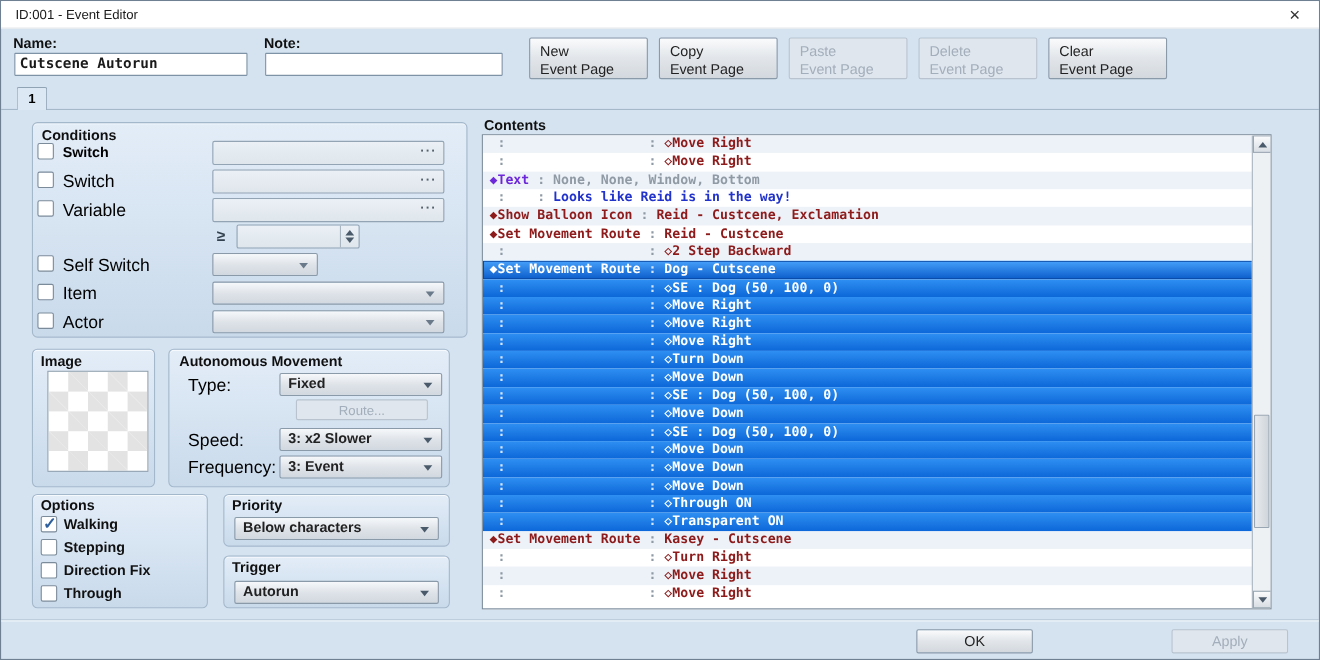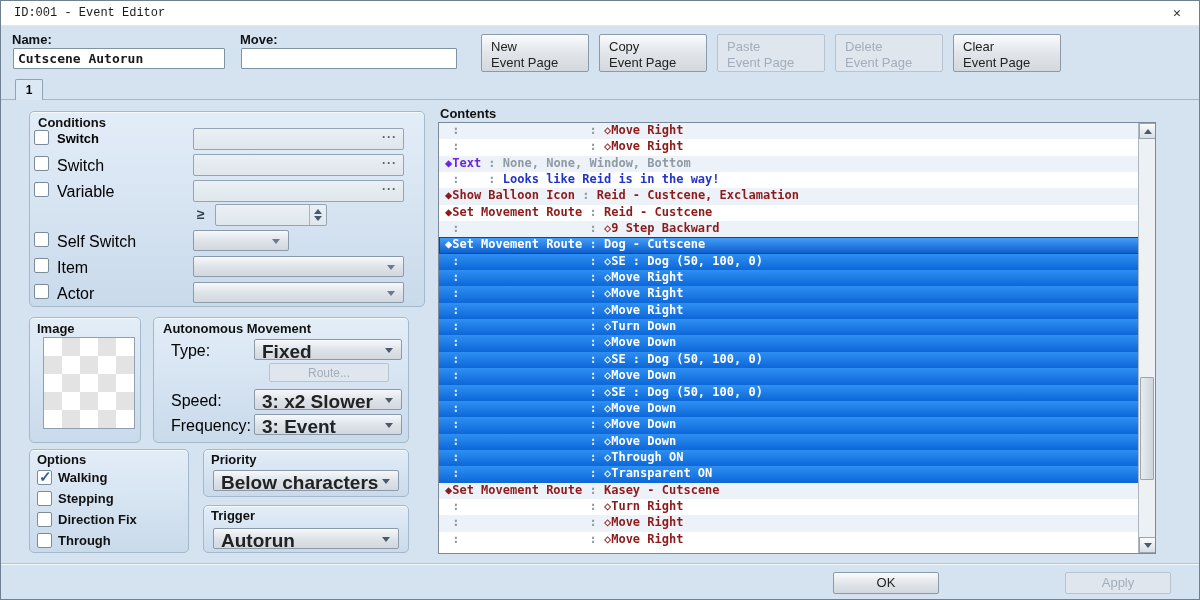--- a/index.html
+++ b/index.html
@@ -1,21 +1,21 @@
 <!DOCTYPE html>
 <html><head>
 <meta charset="utf-8">
 <style>
   * { margin:0; padding:0; box-sizing:border-box; }
   html,body { width:1200px; height:600px; }
   body { font-family:"Liberation Sans", sans-serif; background:#333; }
   #window { position:relative; width:1200px; height:600px; background:#d5e3f1; border:1px solid #6e8092; overflow:hidden; }
 
   
-  #titlebar { position:absolute; left:0; top:0; width:100%; height:25px; background:#ffffff; border-bottom:1px solid #e3e7ea;font-family:Liberation Mono, monospace; }
+  #titlebar { position:absolute; left:0; top:0; width:100%; height:25px; background:#ffffff; border-bottom:1px solid #e3e7ea; }
   #title { position:absolute; left:13px; top:5px; font-size:12px; color:#1b1b1b; }
   #close { position:absolute; right:10px; top:3px; width:24px; height:19px; text-align:center; font-size:13px; color:#333; line-height:19px; }
 
   label.lbl { position:absolute; font-weight:bold; font-size:13px; color:#111; }
   .txtinput { position:absolute; height:21px; background:#fff; border:1px solid #7f93a6; font:600 13px "DejaVu Sans Mono", monospace; color:#1a1a1a; padding:0 4px; border-radius:1px; }
 
   
   .btn { position:absolute; background:linear-gradient(#fafbfc,#e2e6ea 48%,#d3d8de); border:1px solid #8b9aa9; border-radius:2px; font-weight:normal; font-size:13px; color:#222; cursor:default; }
   .btn.disabled { background:#e0e6ed; color:#a2aebb; border-color:#b8c3cf; }
   .pagebtn { width:108px; height:38px; text-align:left; padding:3px 0 0 9px; line-height:16px; }
@@ -33,21 +33,21 @@
   .cb { position:relative; display:inline-block; width:15px; height:15px; background:#fff; border:1px solid #7c8b9a; border-radius:2px; vertical-align:middle; }
   .cb.checked::after { content:"✓"; position:absolute; left:1px; top:-3px; font-size:15px; font-weight:bold; color:#2d5f9e; }
   .cbrow { position:relative; height:20px; margin:0 0 1px 8px; }
   .cblabel { font-weight:bold; font-size:13px; color:#111; margin-left:6px; vertical-align:middle; }
 
   
   .field { position:absolute; height:22px; background:linear-gradient(#eaf0f5,#dfe6ec); border:1px solid #93a4b4; border-radius:2px; }
   .field .dots { position:absolute; right:6px; top:1px; color:#55606b; font-weight:bold; font-size:12px; letter-spacing:1px; }
 
   
-  .dd { position:absolute; height:21px; background:linear-gradient(#f6f8fa,#dde2e8 55%,#d2d8df); border:1px solid #8b9aa9; border-radius:2px; font-weight:bold; font-size:19px; color:#222; padding:1px 0 0 7px; }
+  .dd { position:absolute; height:21px; background:linear-gradient(#f6f8fa,#dde2e8 55%,#d2d8df); border:1px solid #8b9aa9; border-radius:2px; font-weight:bold; font-size:13px; color:#222; padding:1px 0 0 7px; }
   .dd::after { content:""; position:absolute; right:8px; top:8px; border-left:4px solid transparent; border-right:4px solid transparent; border-top:5px solid #4a5a6a; }
   .dd.empty::after { border-top-color:#6b7a8a; }
 
   
   .spin { position:absolute; height:22px; background:linear-gradient(#eaf0f5,#dfe6ec); border:1px solid #93a4b4; border-radius:2px; }
   .spin .arrows { position:absolute; right:0; top:0; bottom:0; width:17px; border-left:1px solid #a9b6c2; }
   .spin .up   { position:absolute; right:4px; top:4px;    border-left:4px solid transparent; border-right:4px solid transparent; border-bottom:5px solid #4a5a6a; }
   .spin .down { position:absolute; right:4px; bottom:4px; border-left:4px solid transparent; border-right:4px solid transparent; border-top:5px solid #4a5a6a; }
   .gte { position:absolute; font-size:14px; color:#33414e; font-weight:bold; }
 
@@ -80,21 +80,21 @@
 
 <div id="window">
 
   <div id="titlebar">
     <span id="title">ID:001 - Event Editor</span>
     <span id="close">✕</span>
   </div>
 
   <label class="lbl" style="left:11px;top:31px;">Name:</label>
   <input class="txtinput" style="left: 12px; top: 47px; width: 212px;" value="Cutscene Autorun">
-  <label class="lbl" style="left:239px;top:31px;">Move:</label>
+  <label class="lbl" style="left:239px;top:31px;">Note:</label>
   <input class="txtinput" style="left: 240px; top: 47px; width: 216px;" value="">
 
   <button class="btn pagebtn" style="left:480px;top:33px;"><span>New</span><br><span>Event Page</span></button>
   <button class="btn pagebtn" style="left:598px;top:33px;"><span>Copy</span><br><span>Event Page</span></button>
   <button class="btn pagebtn disabled" style="left:716px;top:33px;"><span>Paste</span><br><span>Event Page</span></button>
   <button class="btn pagebtn disabled" style="left:834px;top:33px;"><span>Delete</span><br><span>Event Page</span></button>
   <button class="btn pagebtn" style="left:952px;top:33px;"><span>Clear</span><br><span>Event Page</span></button>
 
   <div id="tabline"></div>
   <div id="tab1">1</div>
@@ -166,21 +166,21 @@
 
   <span class="gtitle" style="left:439px;top:105px;">Contents</span>
   <div id="list">
     <div id="rows">
         <div class="crow alt"><span class="c-g"> :                  : </span><span class="c-r">◇Move Right</span></div>
         <div class="crow"><span class="c-g"> :                  : </span><span class="c-r">◇Move Right</span></div>
         <div class="crow alt"><span class="c-p">◆Text</span><span class="c-g"> : </span><span class="c-g">None, None, Window, Bottom</span></div>
         <div class="crow"><span class="c-g"> :    : </span><span class="c-b">Looks like Reid is in the way!</span></div>
         <div class="crow alt"><span class="c-r">◆Show Balloon Icon</span><span class="c-g"> : </span><span class="c-r">Reid - Custcene, Exclamation</span></div>
         <div class="crow"><span class="c-r">◆Set Movement Route</span><span class="c-g"> : </span><span class="c-r">Reid - Custcene</span></div>
-        <div class="crow alt"><span class="c-g"> :                  : </span><span class="c-r">◇9 Step Backward</span></div>
+        <div class="crow alt"><span class="c-g"> :                  : </span><span class="c-r">◇2 Step Backward</span></div>
         <div class="crow sel focus"><span class="c-r">◆Set Movement Route</span><span class="c-g"> : </span><span class="c-r">Dog - Cutscene</span></div>
         <div class="crow alt sel"><span class="c-g"> :                  : </span><span class="c-r">◇SE : Dog (50, 100, 0)</span></div>
         <div class="crow sel"><span class="c-g"> :                  : </span><span class="c-r">◇Move Right</span></div>
         <div class="crow alt sel"><span class="c-g"> :                  : </span><span class="c-r">◇Move Right</span></div>
         <div class="crow sel"><span class="c-g"> :                  : </span><span class="c-r">◇Move Right</span></div>
         <div class="crow alt sel"><span class="c-g"> :                  : </span><span class="c-r">◇Turn Down</span></div>
         <div class="crow sel"><span class="c-g"> :                  : </span><span class="c-r">◇Move Down</span></div>
         <div class="crow alt sel"><span class="c-g"> :                  : </span><span class="c-r">◇SE : Dog (50, 100, 0)</span></div>
         <div class="crow sel"><span class="c-g"> :                  : </span><span class="c-r">◇Move Down</span></div>
         <div class="crow alt sel"><span class="c-g"> :                  : </span><span class="c-r">◇SE : Dog (50, 100, 0)</span></div>

